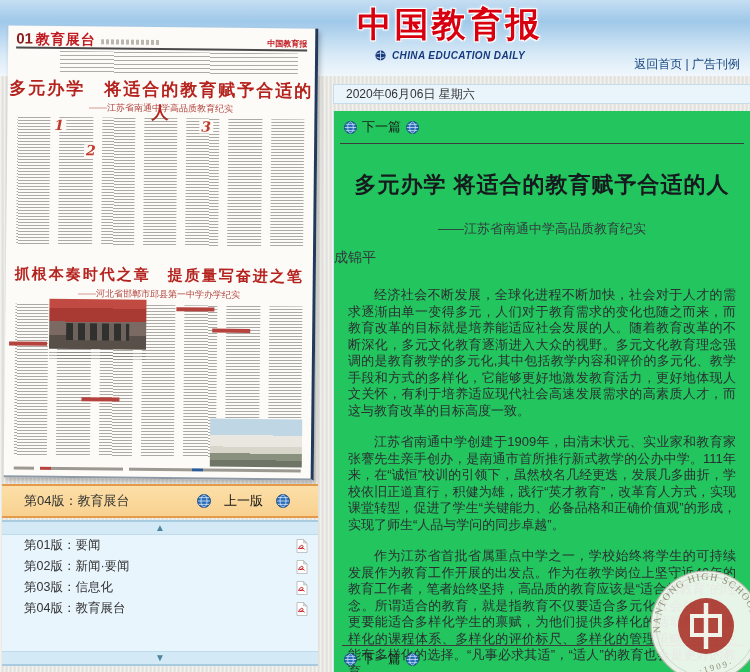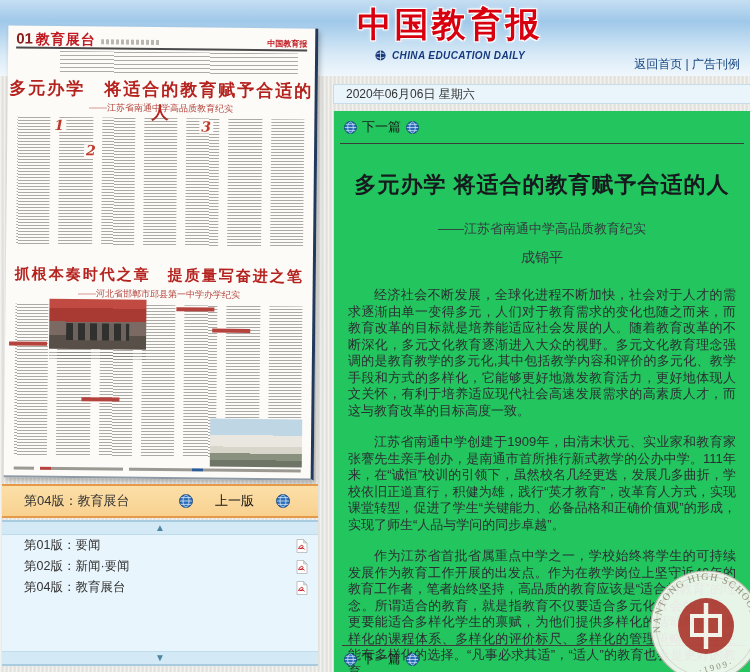--- a/index.html
+++ b/index.html
@@ -39,21 +39,21 @@
     position:absolute; left:333px; top:111px; width:417px; height:561px;
     background:#22c55e; border-left:1px solid #CFE2ED; overflow:hidden;
   }
   .next-row { display:flex; align-items:center; gap:5px; padding:7px 0 4px 10px;
     font-size:13px; color:#1b1b1b; }
   .next-row .lbl { cursor:pointer; }
   .content-hr { border-top:1px solid #3c3c3c; margin:3px 6px 0 6px; }
   .article-title { margin-top:26px; text-align:center; font-size:22px; font-weight:bold;
     color:#161A1E; letter-spacing:1px; }
   .article-subtitle { margin-top:20px; text-align:center; font-size:13px; color:#33393E; }
-  .article-author { margin-top:11px; text-align:center; font-size:14px; color:#33393E; }
+  .article-author { margin-top:11px; font-size:14px; color:#33393E; }
   .article-body { margin:20px 14px 0 14px; font-size:13px; line-height:16.5px;
     color:#2B2F33; text-align:justify; }
   .article-body p { text-indent:2em; margin-bottom:15px; }
   .bottom-hr { position:absolute; left:8px; right:4px; bottom:26px;
     border-top:1px solid #3c3c3c; z-index:3; }
   .next-row-bottom { position:absolute; left:0; bottom:4px; z-index:3; padding:0 0 0 10px; }
   
   .seal { position:absolute; right:-14px; bottom:-12px; z-index:5; opacity:0.96; }
   
   .np {
@@ -101,21 +101,21 @@
     background:linear-gradient(180deg,#BFD6E4 0 34%,#E9E7E0 34% 58%,#D8D5CB 58% 72%,#89907E 72% 86%,#6E7566 86% 100%); }
   .np-footer { position:absolute; left:10px; right:10px; top:441px; height:3px;
     background:linear-gradient(90deg,#9B9992 0 7%,transparent 7% 9%,#B5423C 9% 13%,#9B9992 13% 38%,
       transparent 38% 40%,#9B9992 40% 62%,#2B5C9A 62% 66%,#9B9992 66% 100%); }
   
   .left-bar { position:absolute; left:2px; top:484px; width:316px; height:34px;
     background:linear-gradient(180deg,#FCDFA8,#F8D190);
     border-top:2px solid #E49A48; border-bottom:2px solid #E49A48;
     display:flex; align-items:center; font-size:13px; color:#333; }
   .left-bar .cur { margin-left:22px; }
-  .left-bar .prev { margin-left:auto; margin-right:28px; display:flex; align-items:center; gap:22px;
+  .left-bar .prev { margin-left:auto; margin-right:28px; display:flex; align-items:center; gap:13px;
     color:#111; cursor:pointer; }
   
   .editions { position:absolute; left:2px; top:520px; width:316px; height:146px;
     background:#E9F5FC; display:flex; flex-direction:column;
     border-top:2px solid #A8CBE0; border-bottom:2px solid #A8CBE0; }
   .ed-strip { height:13px; background:#D3E9F6; text-align:center; line-height:11px;
     font-size:10px; color:#4E86A2; cursor:pointer; }
   .ed-strip.top { border-bottom:1px solid #BFDCEC; }
   .ed-strip.bot { border-top:1px solid #BFDCEC; margin-top:auto; }
   .ed-item { height:21px; display:flex; align-items:center; padding:0 10px 0 22px;
@@ -216,20 +216,30 @@
     <span class="pdf" data-name="pdf-icon">
         <svg width="12" height="14" viewBox="0 0 12 14">
           <path d="M1,0.5 h6.5 l3.5,3.5 v9.5 h-10 z" fill="#fff" stroke="#AAA" stroke-width="0.7"></path>
           <path d="M7.5,0.5 l3.5,3.5 h-3.5 z" fill="#D8D8D8" stroke="#AAA" stroke-width="0.5"></path>
           <path d="M2.5,10 c1.5-4 4-4.5 4.5-2.7 c0.4,1.4-1.8,2.2-3.4,2.3 c2-0.6 4.6-0.4 5,0.7" fill="none" stroke="#C8171E" stroke-width="1"></path>
         </svg>
       </span>
   </div>
   <div class="ed-item" data-name="edition-item-02">
     <span data-name="edition-item-label">第02版：新闻·要闻</span>
+    <span class="pdf" data-name="pdf-icon">
+        <svg width="12" height="14" viewBox="0 0 12 14">
+          <path d="M1,0.5 h6.5 l3.5,3.5 v9.5 h-10 z" fill="#fff" stroke="#AAA" stroke-width="0.7"></path>
+          <path d="M7.5,0.5 l3.5,3.5 h-3.5 z" fill="#D8D8D8" stroke="#AAA" stroke-width="0.5"></path>
+          <path d="M2.5,10 c1.5-4 4-4.5 4.5-2.7 c0.4,1.4-1.8,2.2-3.4,2.3 c2-0.6 4.6-0.4 5,0.7" fill="none" stroke="#C8171E" stroke-width="1"></path>
+        </svg>
+      </span>
+  </div>
+  <div class="ed-item" data-name="edition-item-03">
+    <span data-name="edition-item-label">第03版：信息化</span>
     <span class="pdf" data-name="pdf-icon">
         <svg width="12" height="14" viewBox="0 0 12 14">
           <path d="M1,0.5 h6.5 l3.5,3.5 v9.5 h-10 z" fill="#fff" stroke="#AAA" stroke-width="0.7"></path>
           <path d="M7.5,0.5 l3.5,3.5 h-3.5 z" fill="#D8D8D8" stroke="#AAA" stroke-width="0.5"></path>
           <path d="M2.5,10 c1.5-4 4-4.5 4.5-2.7 c0.4,1.4-1.8,2.2-3.4,2.3 c2-0.6 4.6-0.4 5,0.7" fill="none" stroke="#C8171E" stroke-width="1"></path>
         </svg>
       </span>
   </div>
   <div class="ed-item" data-name="edition-item-04">
     <span data-name="edition-item-label">第04版：教育展台</span>

